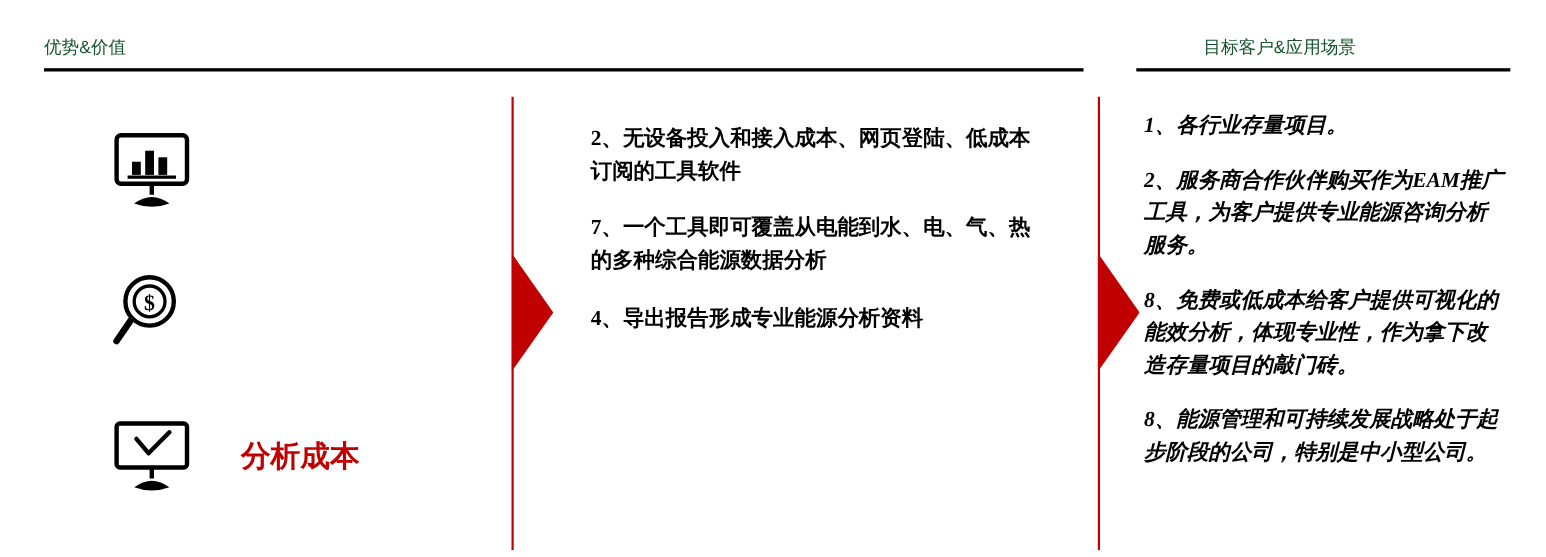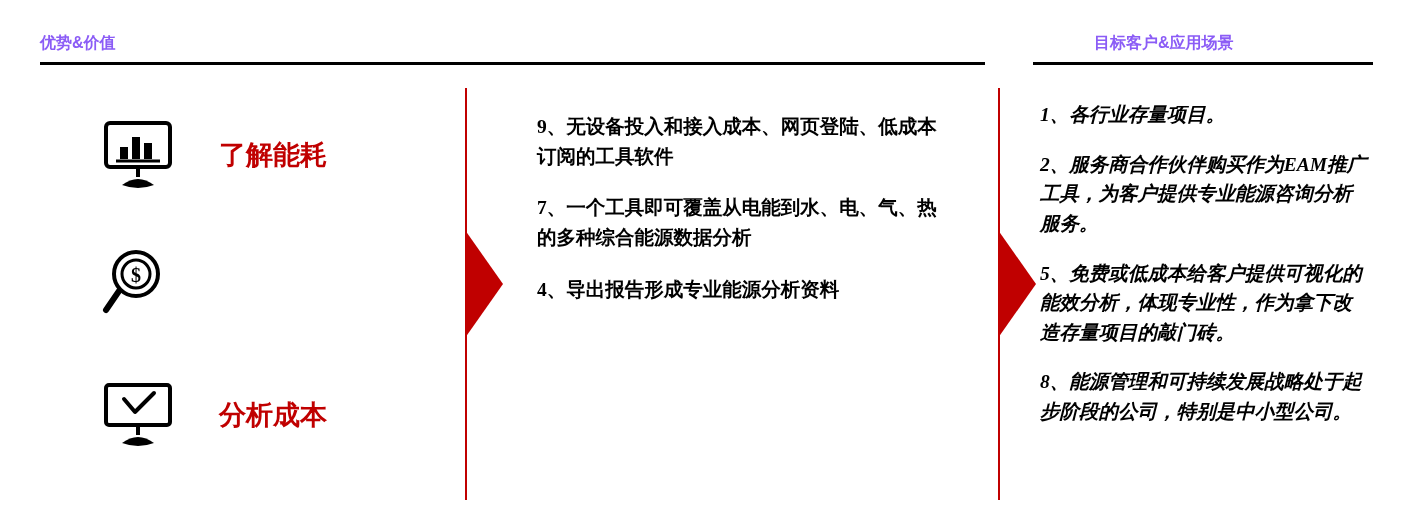--- a/index.html
+++ b/index.html
@@ -13,23 +13,23 @@
     position: relative;
     font-family: "Liberation Serif", serif;
     color: #000000;
     overflow: hidden;
   }
 
   
   .section-header {
     position: absolute;
     font-family: "Liberation Sans", sans-serif;
-    font-weight: bold;
+    font-weight: normal;
     font-size: 16px;
-    color: #8b5cf6;
+    color: #14532d;
     white-space: nowrap;
   }
   #header-left  { left: 40px;   top: 33px; }
   #header-right { left: 1094px; top: 33px; }
 
   .header-rule {
     position: absolute;
     height: 3px;
     background: #000000;
   }
@@ -113,21 +113,20 @@
     <svg width="80" height="72" viewBox="0 0 80 72" aria-hidden="true">
       <rect x="8" y="4" width="64" height="44" rx="4" ry="4" fill="none" stroke="#000" stroke-width="4"></rect>
       <rect x="22" y="28" width="8" height="12" fill="#000"></rect>
       <rect x="34" y="18" width="8" height="22" fill="#000"></rect>
       <rect x="46" y="24" width="8" height="16" fill="#000"></rect>
       <line x1="18" y1="42" x2="62" y2="42" stroke="#000" stroke-width="3"></line>
       <line x1="40" y1="48" x2="40" y2="58" stroke="#000" stroke-width="4"></line>
       <path d="M24 66 q16 -12 32 0 q-16 6 -32 0z" fill="#000"></path>
     </svg>
   </div>
-  <div class="icon-label">了解能耗</div>
 </div>
 
 <div id="icon-row-1" class="icon-row">
   <div class="icon-box">
     <svg width="80" height="74" viewBox="0 0 80 74" aria-hidden="true">
       <circle cx="38" cy="28" r="22" fill="none" stroke="#000" stroke-width="4"></circle>
       <circle cx="38" cy="28" r="14" fill="none" stroke="#000" stroke-width="3"></circle>
       <text x="38" y="36" font-family="Liberation Serif, serif" font-size="20" font-weight="bold" text-anchor="middle" fill="#000">$</text>
       <line x1="21" y1="45" x2="8" y2="64" stroke="#000" stroke-width="6" stroke-linecap="round"></line>
     </svg>
@@ -146,23 +145,23 @@
   <div class="icon-label">分析成本</div>
 </div>
 
 <div id="divider-mid" class="divider"></div>
 <div id="arrow-left" class="arrow"></div>
 
 <div id="divider-right" class="divider"></div>
 <div id="arrow-right" class="arrow"></div>
 
 <div id="col-middle" class="text-column">
-  <p class="text-item">9、无设备投入和接入成本、网页登陆、低成本订阅的工具软件</p>
+  <p class="text-item">2、无设备投入和接入成本、网页登陆、低成本订阅的工具软件</p>
   <p class="text-item">7、一个工具即可覆盖从电能到水、电、气、热的多种综合能源数据分析</p>
   <p class="text-item">4、导出报告形成专业能源分析资料</p>
 </div>
 
 <div id="col-right" class="text-column">
   <p class="text-item">1、各行业存量项目。</p>
   <p class="text-item">2、服务商合作伙伴购买作为EAM推广工具，为客户提供专业能源咨询分析服务。</p>
-  <p class="text-item">5、免费或低成本给客户提供可视化的能效分析，体现专业性，作为拿下改造存量项目的敲门砖。</p>
+  <p class="text-item">8、免费或低成本给客户提供可视化的能效分析，体现专业性，作为拿下改造存量项目的敲门砖。</p>
   <p class="text-item">8、能源管理和可持续发展战略处于起步阶段的公司，特别是中小型公司。</p>
 </div>
 
 </body></html>

